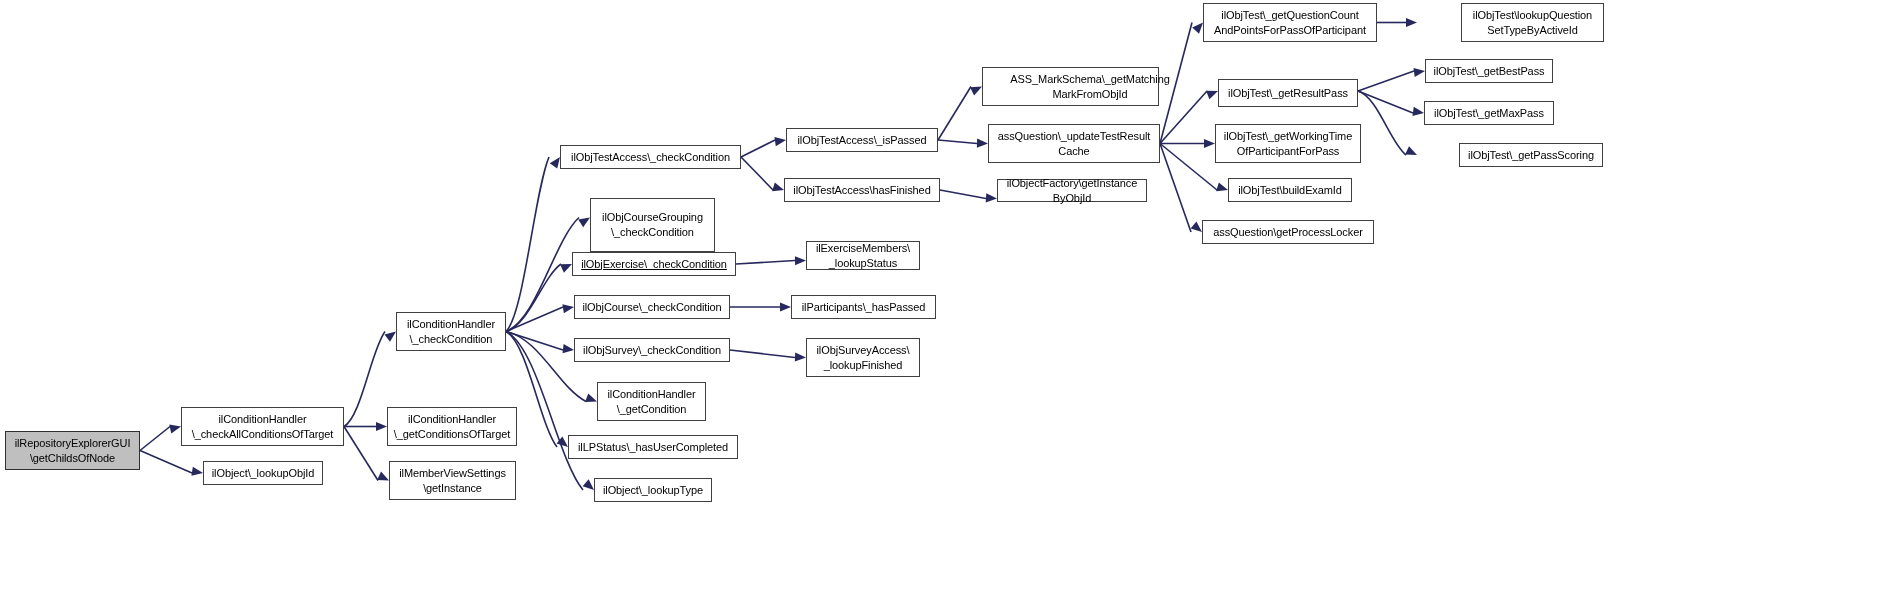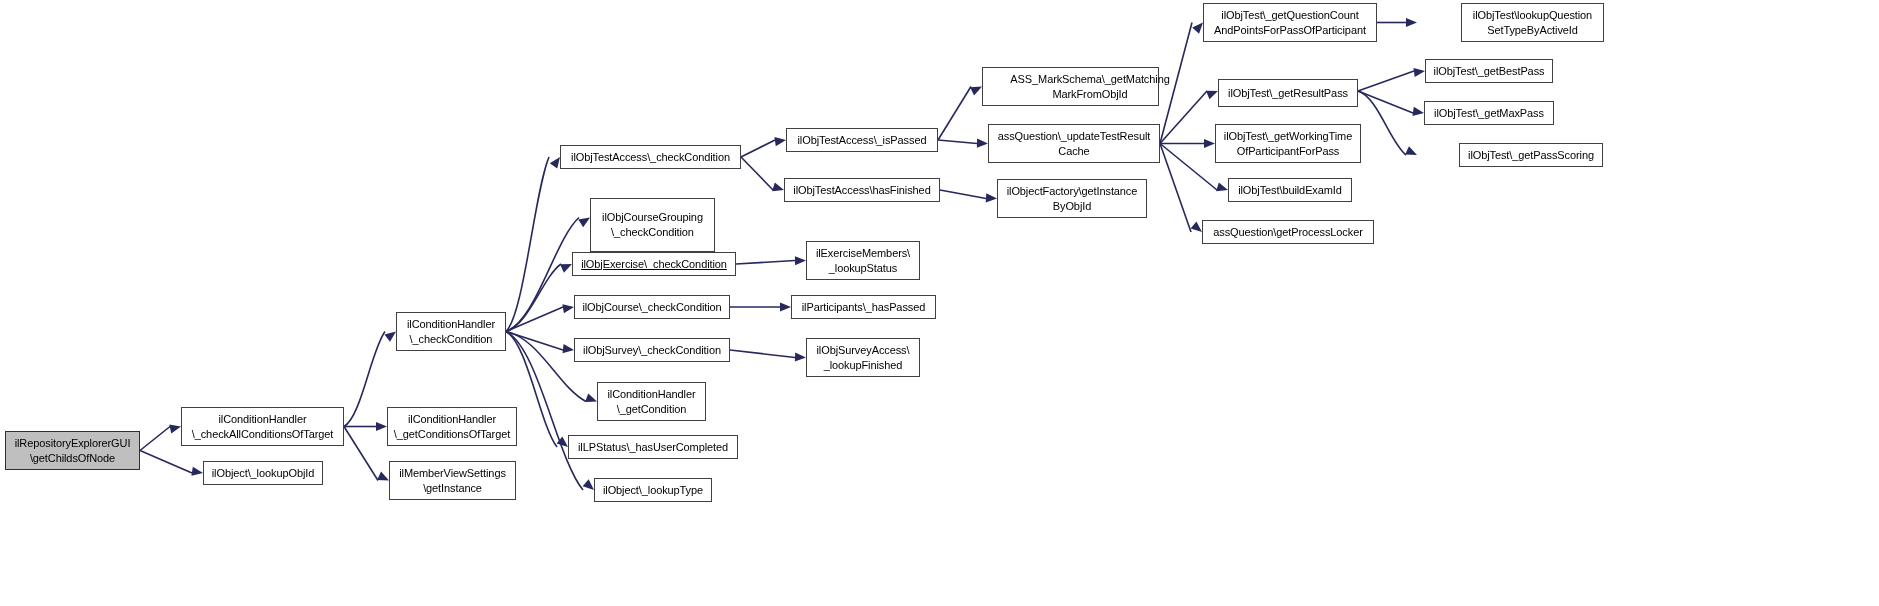--- a/index.html
+++ b/index.html
@@ -138,30 +138,30 @@
 \_checkCondition</div>
       <div class="gnode" style="left: 572px; top: 252px; width: 164px; height: 24px; text-decoration: underline;">ilObjExercise\_checkCondition</div>
       <div class="gnode" style="left: 574px; top: 295px; width: 156px; height: 24px;">ilObjCourse\_checkCondition</div>
       <div class="gnode" style="left: 574px; top: 338px; width: 156px; height: 24px;">ilObjSurvey\_checkCondition</div>
       <div class="gnode" style="left: 597px; top: 382px; width: 109px; height: 39px;">ilConditionHandler
 \_getCondition</div>
       <div class="gnode" style="left: 568px; top: 435px; width: 170px; height: 24px;">ilLPStatus\_hasUserCompleted</div>
       <div class="gnode" style="left: 594px; top: 478px; width: 118px; height: 24px;">ilObject\_lookupType</div>
       <div class="gnode" style="left: 786px; top: 128px; width: 152px; height: 24px;">ilObjTestAccess\_isPassed</div>
       <div class="gnode" style="left: 784px; top: 178px; width: 156px; height: 24px;">ilObjTestAccess\hasFinished</div>
-      <div class="gnode" style="left: 806px; top: 241px; width: 114px; height: 39px;">ilExerciseMembers\
+      <div class="gnode" style="left: 806px; top: 241px; width: 114px; height: 29px;">ilExerciseMembers\
 _lookupStatus</div>
       <div class="gnode" style="left: 791px; top: 295px; width: 145px; height: 24px;">ilParticipants\_hasPassed</div>
       <div class="gnode" style="left: 806px; top: 338px; width: 114px; height: 39px;">ilObjSurveyAccess\
 _lookupFinished</div>
       <div class="gnode" style="left: 982px; top: 67px; width: 177px; height: 39px; padding-left: 42px;">ASS_MarkSchema\_getMatching
 MarkFromObjId</div>
       <div class="gnode" style="left: 988px; top: 124px; width: 172px; height: 39px;">assQuestion\_updateTestResult
 Cache</div>
-      <div class="gnode" style="left: 997px; top: 179px; width: 150px; height: 39px;">ilObjectFactory\getInstance
+      <div class="gnode" style="left: 997px; top: 179px; width: 150px; height: 23px;">ilObjectFactory\getInstance
 ByObjId</div>
       <div class="gnode" style="left: 1203px; top: 3px; width: 174px; height: 39px;">ilObjTest\_getQuestionCount
 AndPointsForPassOfParticipant</div>
       <div class="gnode" style="left: 1218px; top: 79px; width: 140px; height: 28px;">ilObjTest\_getResultPass</div>
       <div class="gnode" style="left: 1215px; top: 124px; width: 146px; height: 39px;">ilObjTest\_getWorkingTime
 OfParticipantForPass</div>
       <div class="gnode" style="left: 1228px; top: 178px; width: 124px; height: 24px;">ilObjTest\buildExamId</div>
       <div class="gnode" style="left: 1202px; top: 220px; width: 172px; height: 24px;">assQuestion\getProcessLocker</div>
       <div class="gnode" style="left: 1417px; top: 3px; width: 143px; height: 39px; margin-left: 44px;">ilObjTest\lookupQuestion
 SetTypeByActiveId</div>

